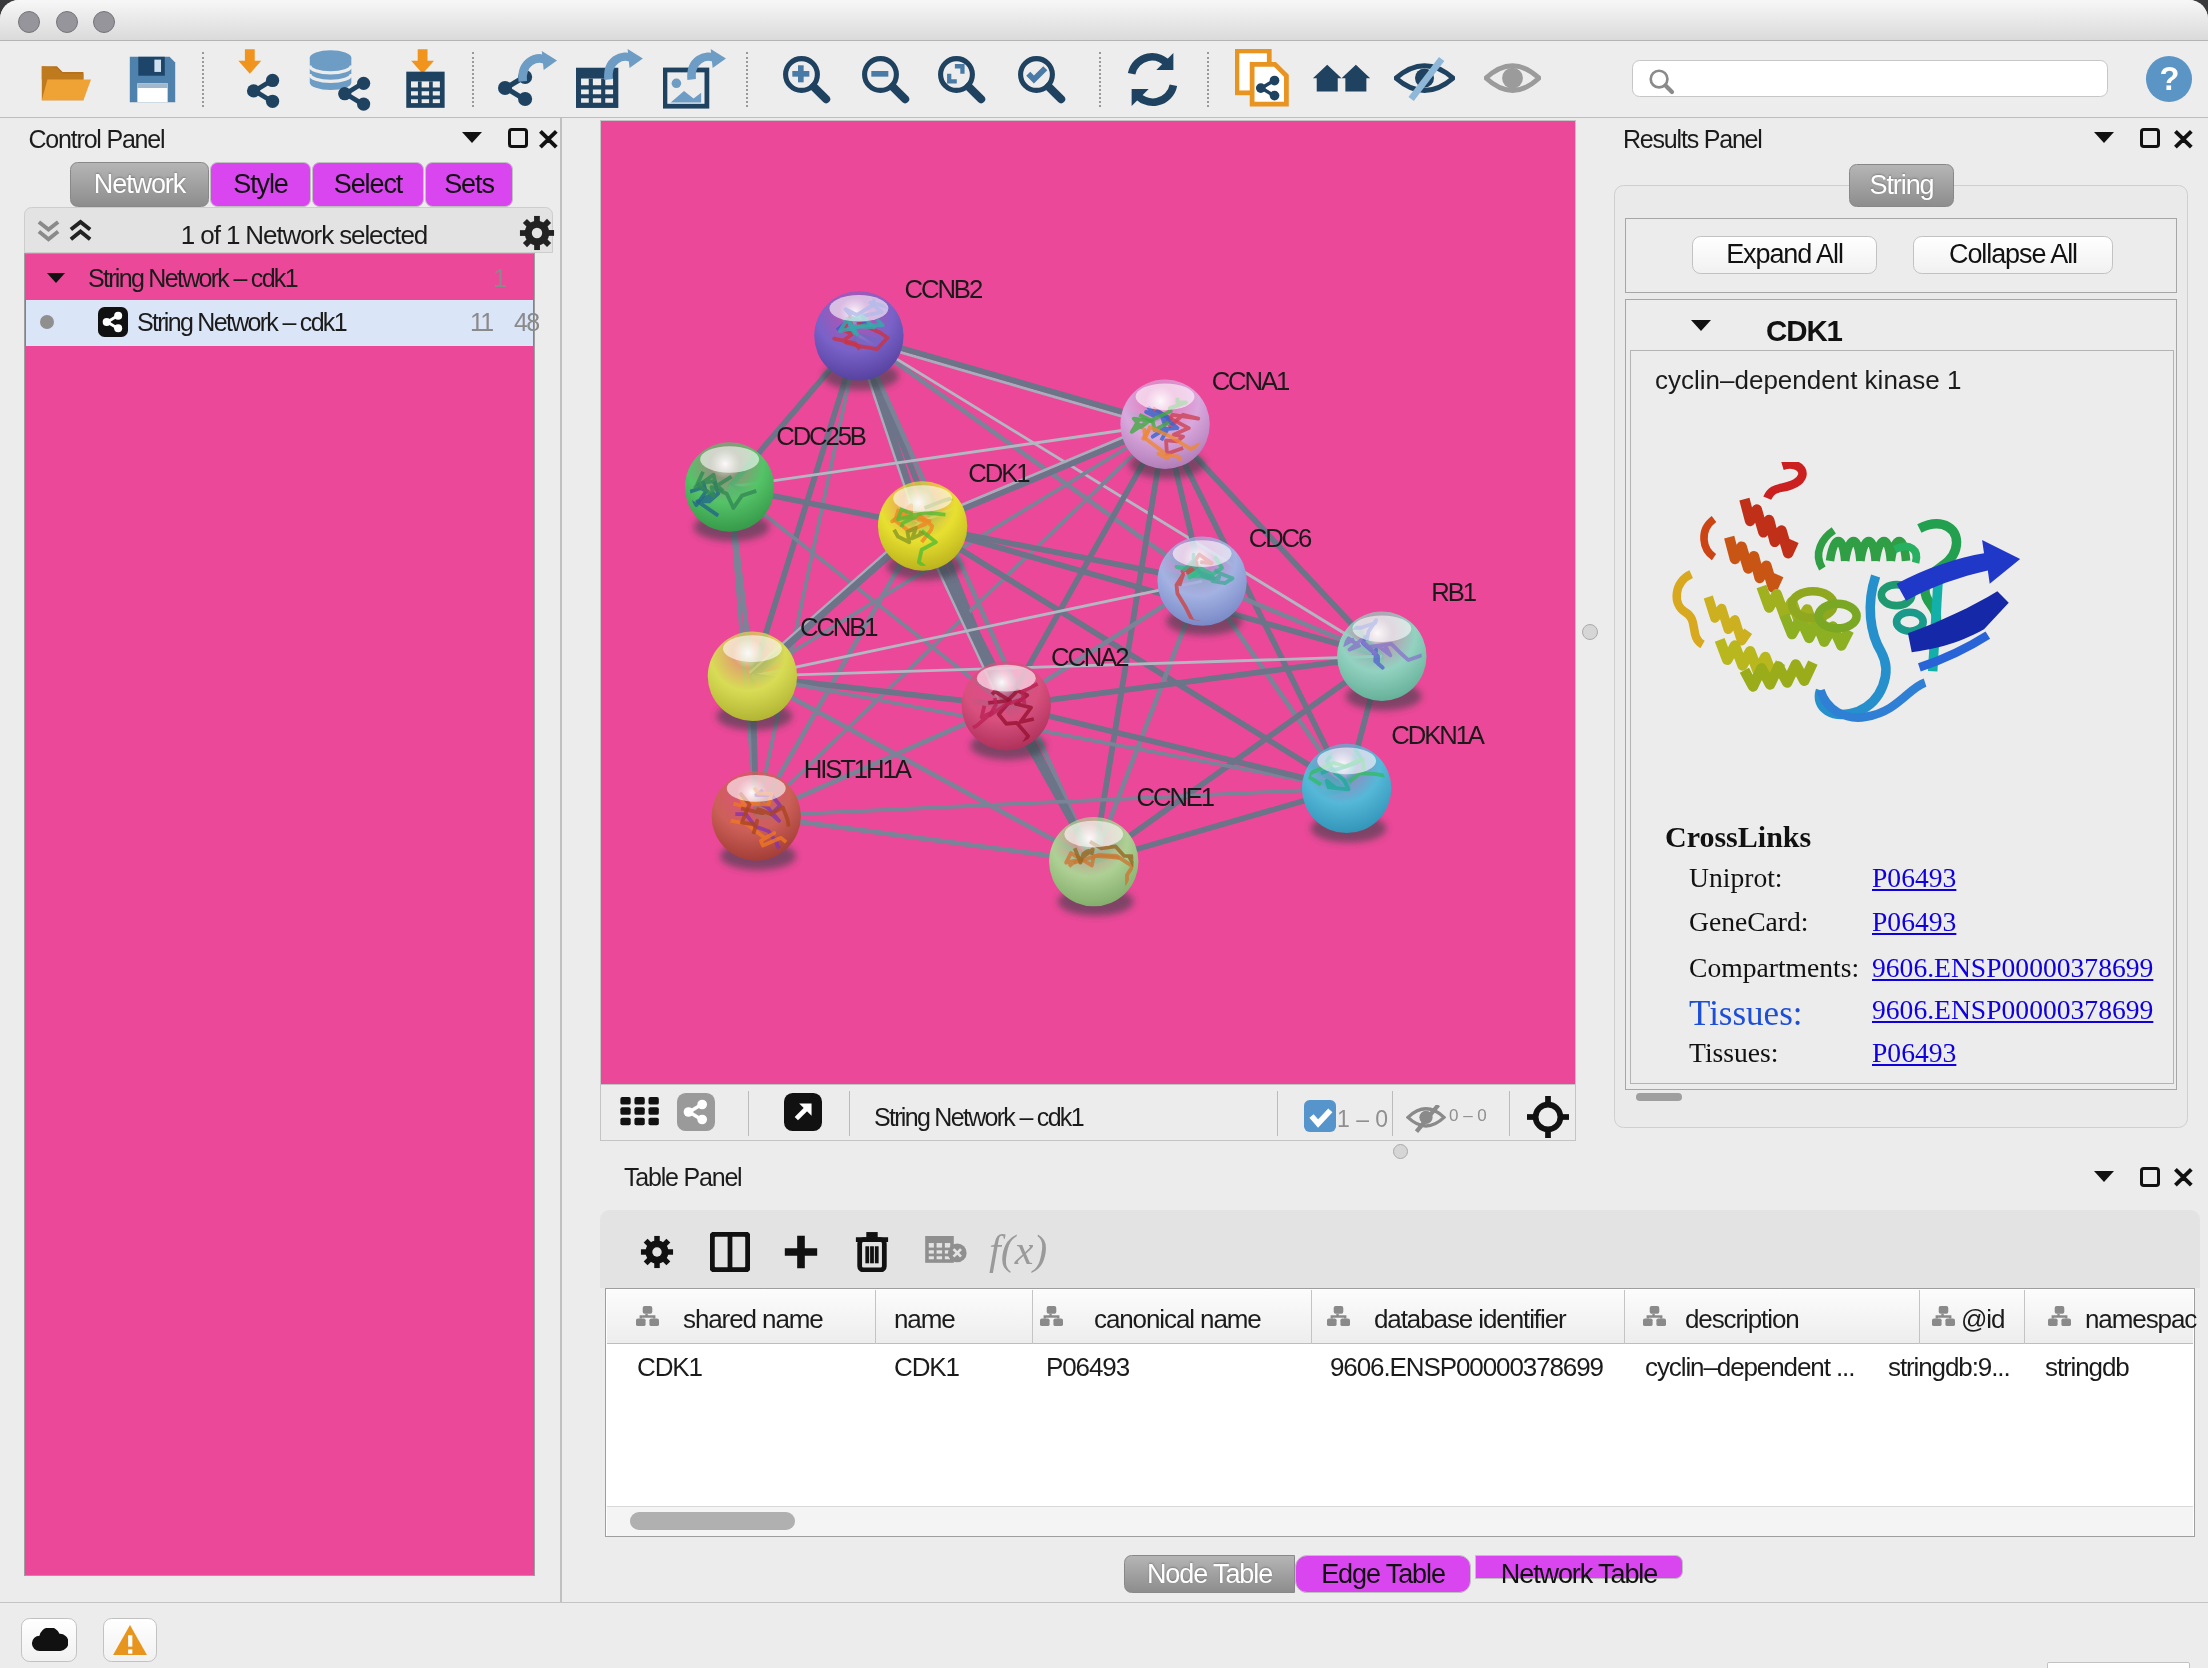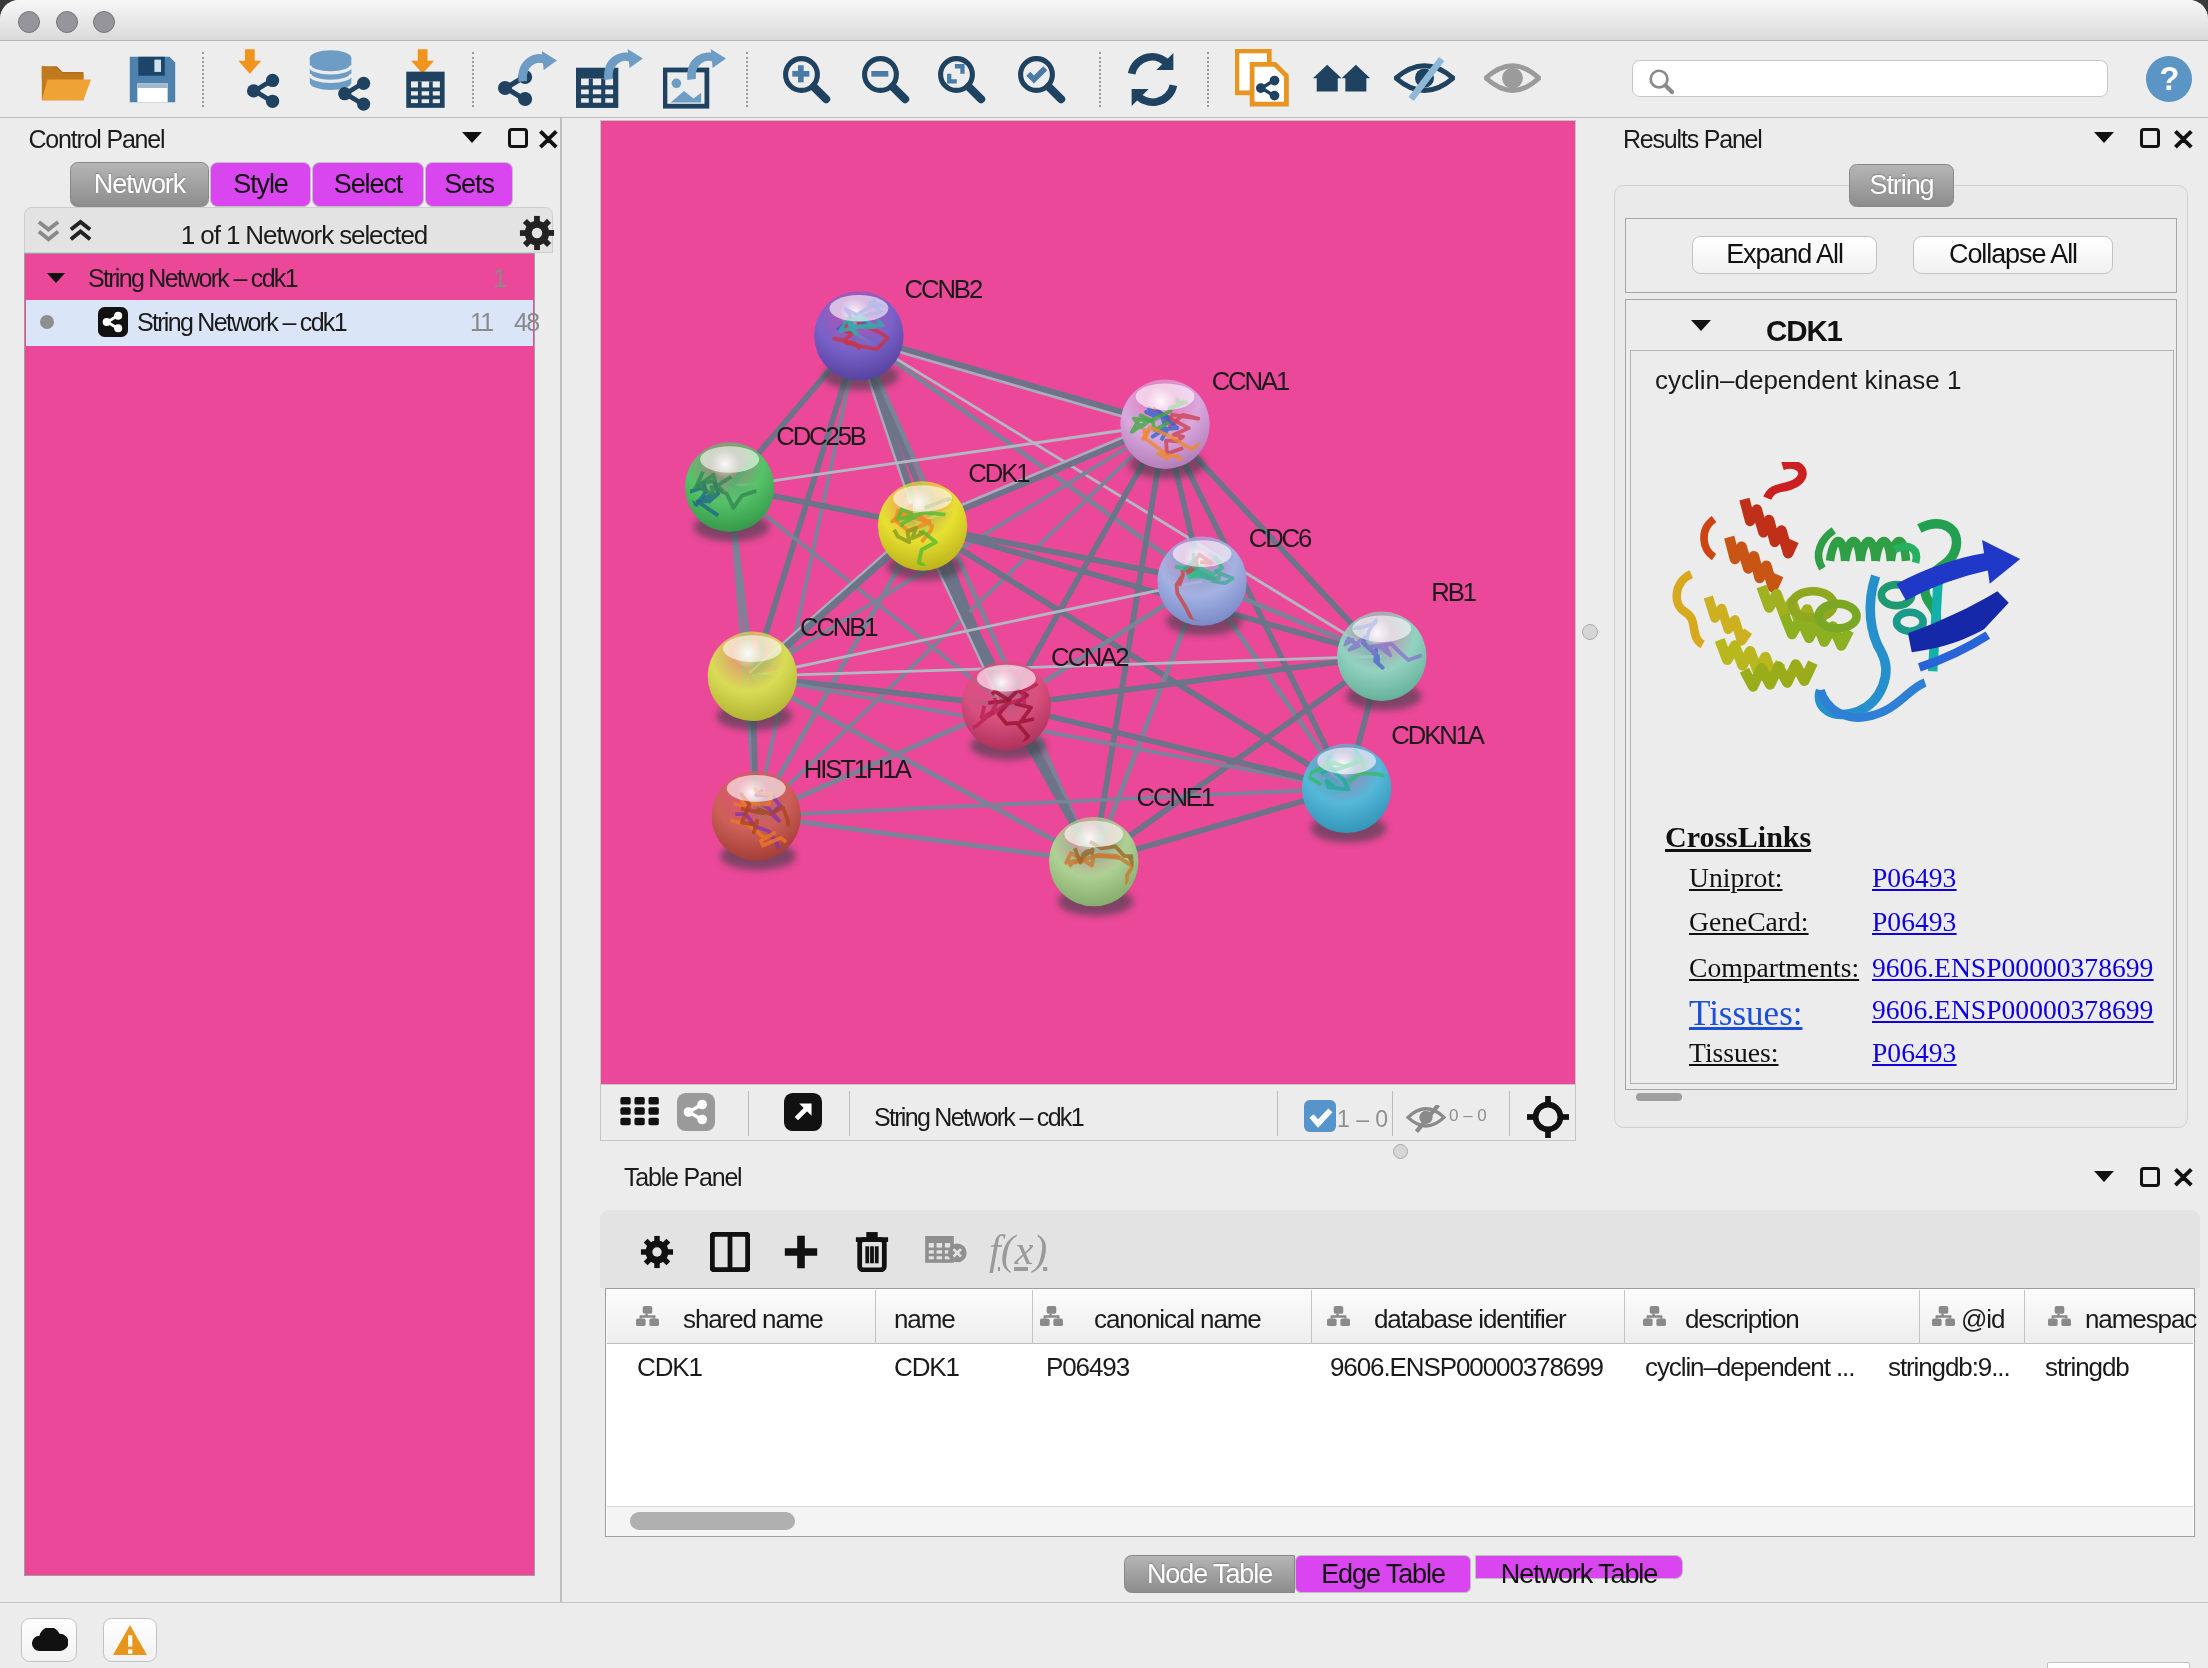--- a/index.html
+++ b/index.html
@@ -13,21 +13,21 @@
 .search { left:1632px; top:60px; width:476px; height:37px; background:#fff; border:1.9px solid #c6c6c6; border-radius:7.6px; }
 .panel-title { font-size:25px; color:#1b1b1b; letter-spacing:-1.2px; }
 .ptri { width:0; height:0; border-left:10.5px solid transparent; border-right:10.5px solid transparent; border-top:11.4px solid #111; }
 .psq { width:20px; height:20px; border:3.3px solid #111; border-radius:3.8px; }
 .px { font-size:29.5px; font-weight:bold; color:#111; line-height:1; }
 .tab { position:absolute; height:45px; background:#d946ef; border:1px solid #c0c0c0; color:#111; font-size:27px; text-align:center; border-radius:7.6px; }
 .tabsel { background:linear-gradient(#b5b5b5,#8d8d8d); color:#fff; border:1px solid #888; text-shadow:0 -1px 1.9px rgba(0,0,0,0.25); }
 .whitebox { background:#ec4899; border:1.9px solid #9e9e9e; }
 .netrow { font-size:25px; color:#1b1b1b; letter-spacing:-1.7px; }
 .btn { position:absolute; background:linear-gradient(#ffffff,#f1f1f1); border:1.9px solid #c2c2c2; border-radius:8.6px; font-size:27px; color:#111; text-align:center; }
-.serif { font-family:"Liberation Serif",serif; letter-spacing:0;text-decoration:underline; }
+.serif { font-family:"Liberation Serif",serif; letter-spacing:0; }
 a.lnk { color:#0f00dd; text-decoration:underline; }
 </style></head><body>
 <div class="win">
     <div class="abs titlebar"></div>
     <div class="abs tl" style="left:18px"></div>
     <div class="abs tl" style="left:56px"></div>
     <div class="abs tl" style="left:93px"></div>
     <div class="abs toolbar"></div>
     <div class="abs tsep" style="left:202px"></div>
     <div class="abs tsep" style="left:472px"></div>
@@ -719,21 +719,21 @@
     <div class="abs" style="left:637px;top:1352px;font-size:26px;color:#1b1b1b">CDK1</div>
     <div class="abs" style="left:894px;top:1352px;font-size:26px;color:#1b1b1b">CDK1</div>
     <div class="abs" style="left:1046px;top:1352px;font-size:26px;color:#1b1b1b">P06493</div>
     <div class="abs" style="left:1330px;top:1352px;font-size:26px;color:#1b1b1b">9606.ENSP00000378699</div>
     <div class="abs" style="left:1645px;top:1352px;font-size:26px;color:#1b1b1b">cyclin–dependent ...</div>
     <div class="abs" style="left:1888px;top:1352px;font-size:26px;color:#1b1b1b">stringdb:9...</div>
     <div class="abs" style="left:2045px;top:1352px;font-size:26px;color:#1b1b1b">stringdb</div>
     <div class="abs" style="left:607px;top:1506px;width:1586px;height:29.5px;background:#f4f4f4;border-top:1px solid #d8d8d8"></div>
     <div class="abs" style="left:630px;top:1512px;width:165px;height:18px;background:#b0b0b0;border-radius:9.5px"></div>
     <div class="tab tabsel" style="left:1124px;top:1555px;width:171px;height:38px;line-height:36px;border-radius:7.6px 0 0 7.6px">Node Table</div>
-    <div class="tab" style="left:1295px;top:1555px;width:176px;height:38px;line-height:36px;border-radius:6px">Edge Table</div>
+    <div class="tab" style="left:1295px;top:1555px;width:176px;height:38px;line-height:36px;border-radius:12px">Edge Table</div>
     <div class="tab" style="left:1475px;top:1555px;width:208px;height:24px;line-height:36px;border-radius:0 7.6px 7.6px 0">Network Table</div>
     <div class="abs" style="left:0px;top:1602px;width:2208px;height:67px;background:#ececec;border-top:1.9px solid #c4c4c4"></div>
     <div class="btn" style="left:21px;top:1618px;width:56px;height:44px"></div>
     <svg style="position:absolute;left:30px;top:1628px" width="38" height="25" viewBox="0 0 40 26" xmlns="http://www.w3.org/2000/svg">
       <path d="M10 24 a8 8 0 0 1 0 -16 a11 11 0 0 1 21 -2 a7 7 0 0 1 1 18 z" fill="#111"></path>
     </svg>
     <div class="btn" style="left:103px;top:1618px;width:54px;height:44px"></div>
     <svg style="position:absolute;left:112px;top:1624px" width="36" height="32" viewBox="0 0 38 34" xmlns="http://www.w3.org/2000/svg">
       <path d="M19 1 L37 33 H1 z" fill="#e8951e"></path>
       <rect x="17" y="12" width="4.5" height="12" fill="#fff"></rect>

